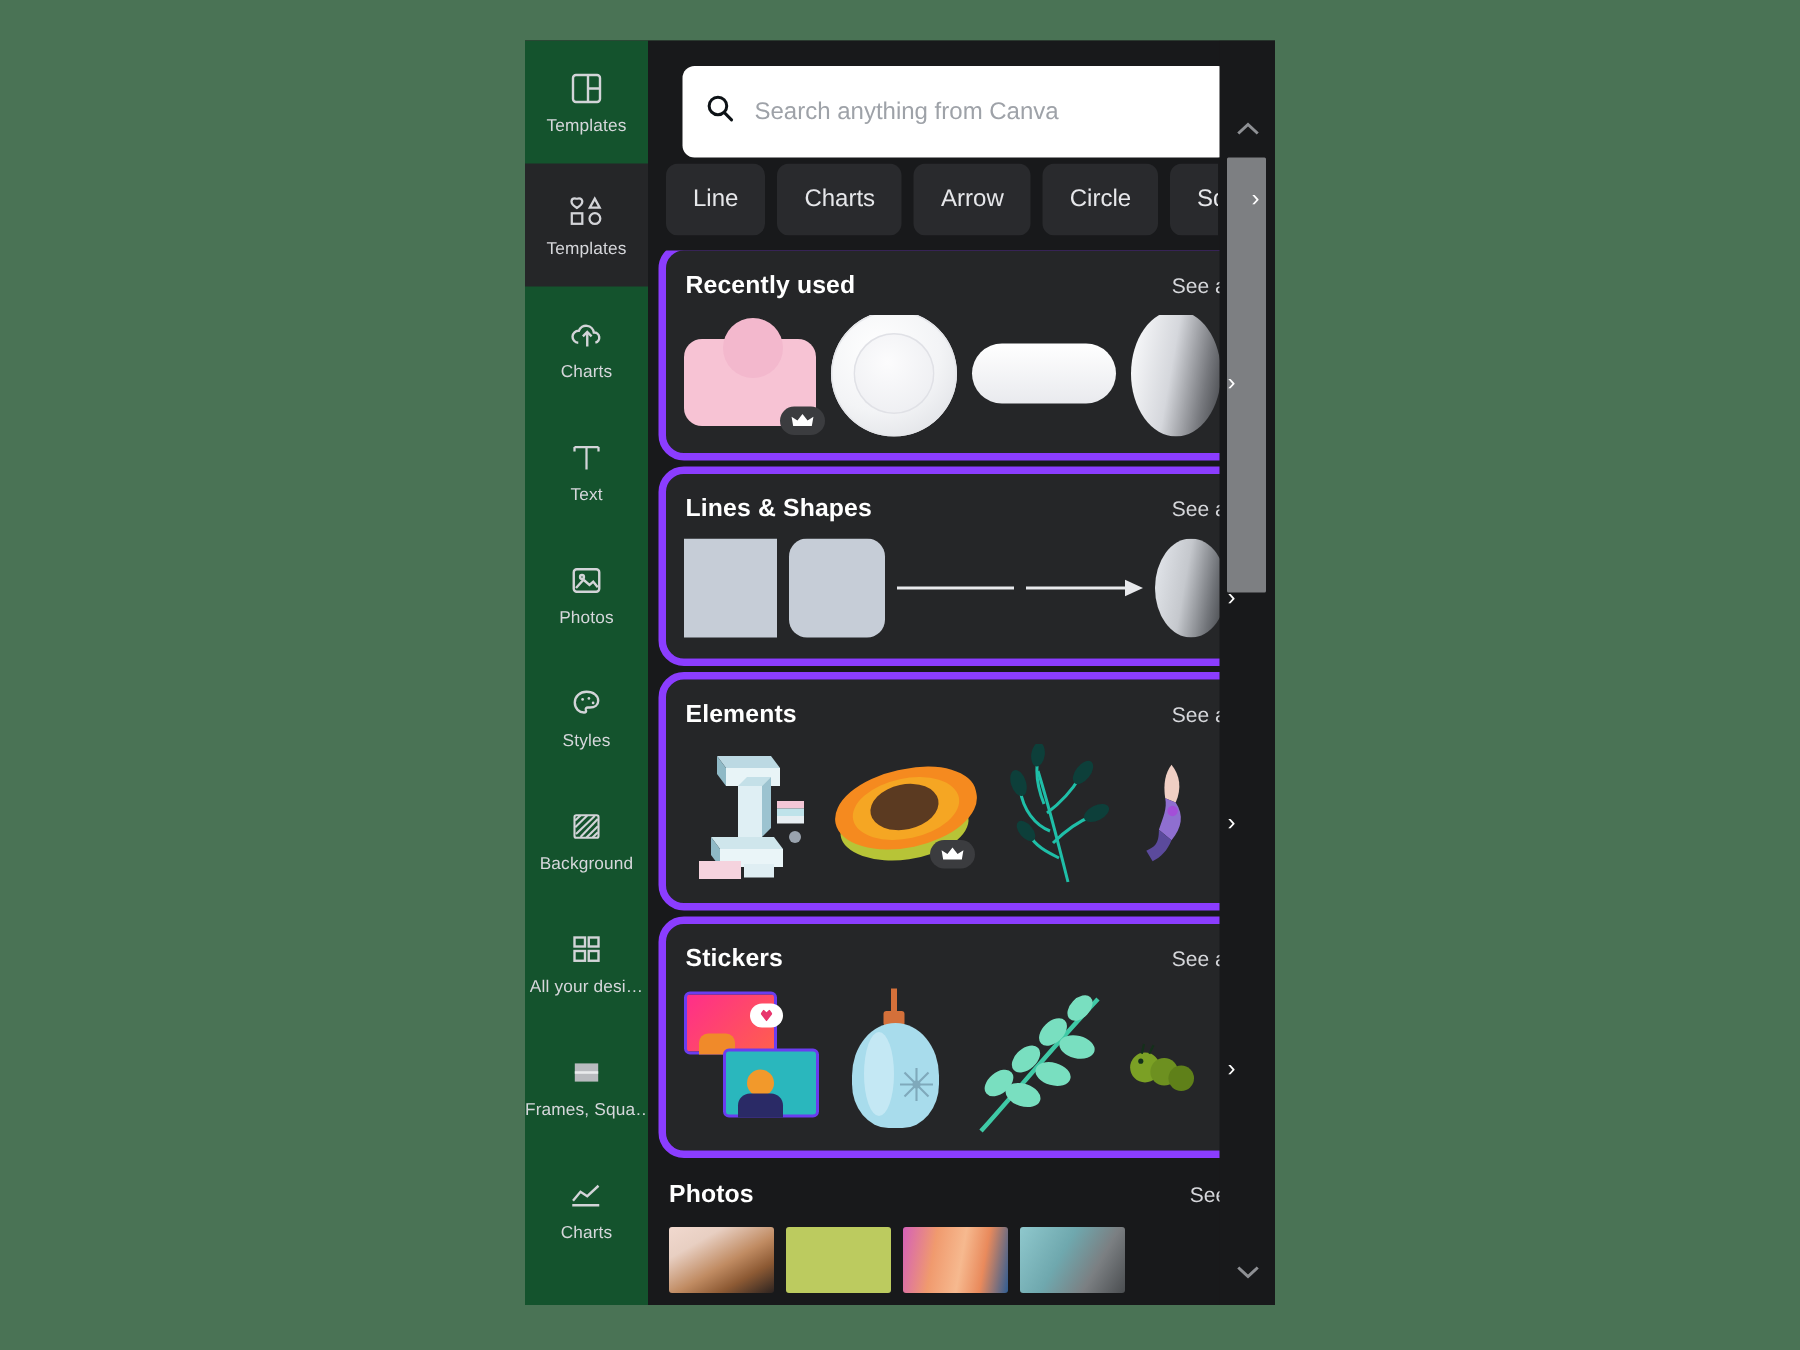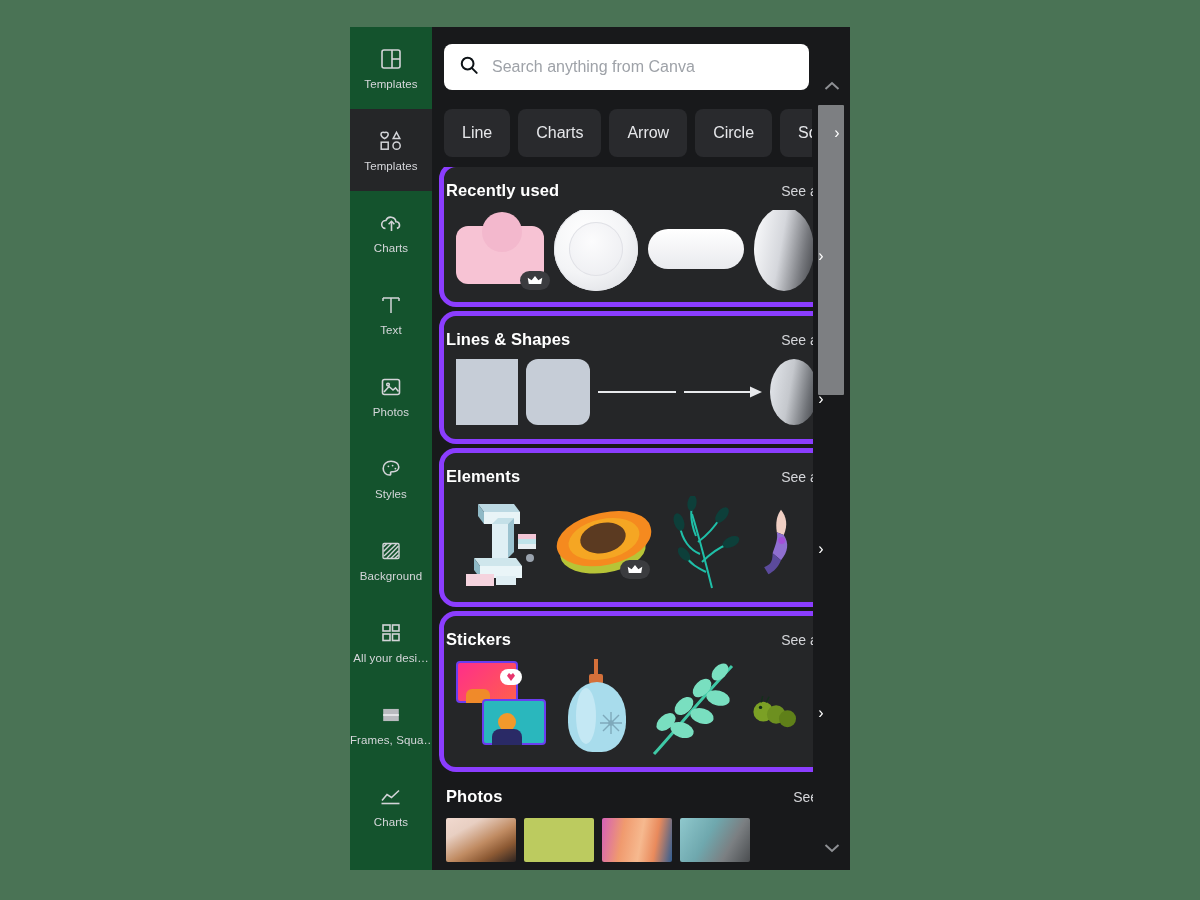--- a/index.html
+++ b/index.html
@@ -58,22 +58,22 @@
   #main {
     flex: 1 1 auto;
     position: relative;
     background: #18191b;
     overflow: hidden;
   }
 
   
   #search-row {
     position: absolute;
-    top: 17px; left: 12px;
-    width: 365px; height: 46px;
+    top: 17px; left: 23px;
+    width: 365px; height: 61px;
   }
   #search-box {
     width: 100%; height: 100%;
     background: #ffffff;
     border-radius: 8px;
     display: flex; align-items: center;
     padding: 0 14px;
     gap: 12px;
   }
   #search-box svg { flex: 0 0 auto; color: #0d1216; }
@@ -132,21 +132,21 @@
     border-radius: 12px;
     overflow: hidden;
   }
   .section.hl {
     outline: 5px solid #8b3dff;
     outline-offset: 0px;
     border-radius: 12px;
   }
   .sec-head {
     display: flex; align-items: baseline; justify-content: space-between;
-    padding: 14px 14px 10px 2px;
+    padding: 14px 14px 10px 13px;
   }
   .sec-title {
     font-size: 16.5px; font-weight: bold; color: #ffffff;
     letter-spacing: .1px;
   }
   .sec-seeall {
     font-size: 14px; color: #d5d6da; cursor: pointer;
   }
   .sec-strip {
     position: relative;

